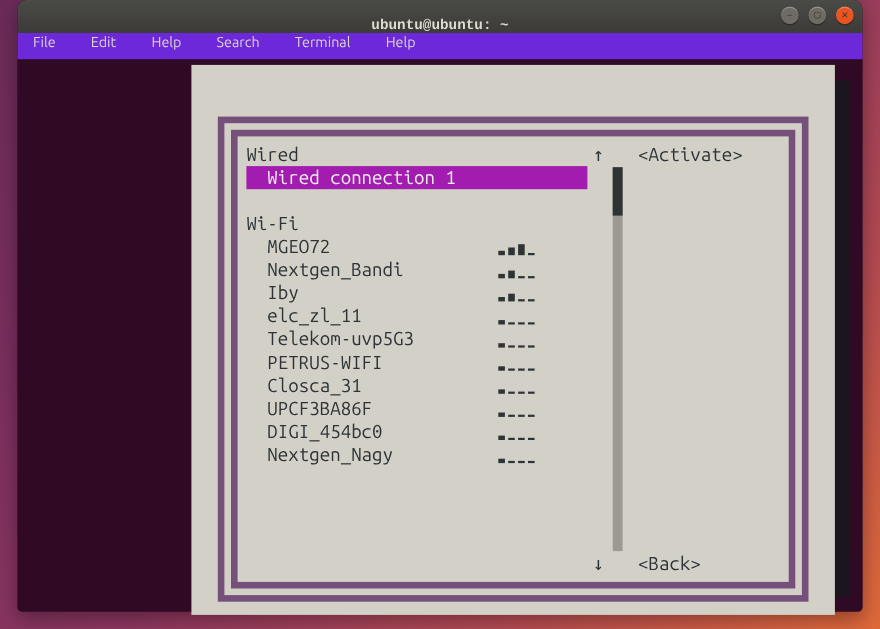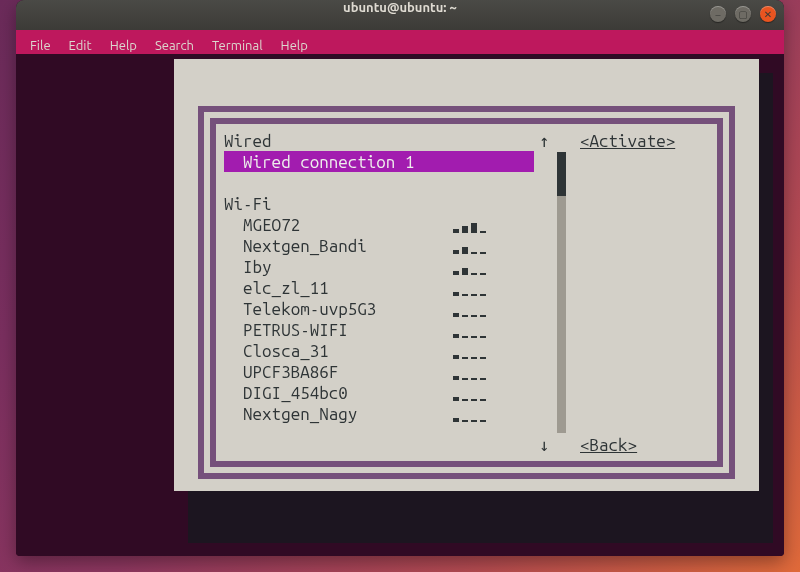--- a/index.html
+++ b/index.html
@@ -3,39 +3,39 @@
 <meta charset="utf-8">
 <style>
   html,body{margin:0;padding:0;width:800px;height:572px;overflow:hidden;
     font-family:"Ubuntu","DejaVu Sans",sans-serif;
     background:linear-gradient(135deg,#6b2b5a 0%,#7a2f5f 25%,#8e3760 50%,#b34a52 75%,#e06a3a 100%);}
   
   .window{position:absolute;left:16px;top:0;width:768px;height:556px;
     background:#300a24;border-radius:8px 8px 4px 4px;
     box-shadow:0 6px 18px rgba(0,0,0,.35);}
   .titlebar{height:30px;background:linear-gradient(#4a4a46,#3c3b37);
-    border-radius:8px 8px 0 0;display:flex;align-items:flex-start;position:relative;}
+    border-radius:8px 8px 0 0;display:flex;align-items:flex-end;position:relative;font-family:Liberation Mono, monospace;}
   .titlebar .title{flex:1;text-align:center;color:#dfdbd2;font-size:13px;
     font-weight:600;}
   .win-controls{position:absolute;right:8px;top:6px;display:flex;gap:9px;}
   .win-btn{width:16px;height:16px;border-radius:50%;display:flex;
     align-items:center;justify-content:center;font-size:10px;color:#3a3a36;
     box-shadow:inset 0 1px 0 rgba(255,255,255,.3),0 1px 1px rgba(0,0,0,.4);}
   .win-btn.min{background:#6e6b64;}
   .win-btn.max{background:#6e6b64;}
   .win-btn.close{background:#e95420;}
-  .menubar{height:24px;background:#be185d;display:flex;align-items:flex-end;
-    gap:2px;padding:0 6px;color:#dcd8cf;font-size:13px;}
+  .menubar{height:24px;background:#6d28d9;display:flex;align-items:flex-start;
+    gap:16px;padding:0 6px;color:#dcd8cf;font-size:13px;}
   .menubar span{padding:2px 8px;border-radius:3px;}
   .term{position:absolute;left:0;top:54px;right:0;bottom:0;background:#300a24;
     border-radius:0 0 4px 4px;}
   
   .panel-shadow{position:absolute;left:172px;top:73px;width:585px;height:470px;
     background:#1c1520;}
-  .panel{position:absolute;left:158px;top:59px;width:585px;height:432px;
+  .panel{position:absolute;left:158px;top:59px;width:585px;height:500px;
     background:#d3d0c8;}
   .frame1{position:absolute;left:24px;top:47px;right:24px;bottom:12px;
     border:6px solid #75507b;}
   .frame2{position:absolute;left:6px;top:6px;right:6px;bottom:6px;
     border:6px solid #75507b;padding:4px 6px 4px 8px;
     font-family:"Ubuntu Mono","DejaVu Sans Mono",monospace;
     font-size:17px;line-height:21px;color:#2e3436;}
   .content{position:absolute;left:8px;right:6px;top:6px;bottom:6px;}
   .list-col{position:absolute;left:0;top:0;width:310px;bottom:0;}
   .arrow-col{position:absolute;left:310px;top:0;width:20px;bottom:0;
@@ -52,21 +52,21 @@
     position:relative;}
   .signal i{position:absolute;bottom:0;width:6px;background:#2e3436;}
   .signal i:nth-child(1){left:0;height:4px;}
   .signal i:nth-child(2){left:9px;height:7px;}
   .signal i:nth-child(3){left:18px;height:10px;}
   .signal i:nth-child(4){left:27px;height:13px;}
   .signal.lv1 i:nth-child(2),.signal.lv1 i:nth-child(3),.signal.lv1 i:nth-child(4){height:2px;}
   .signal.lv2 i:nth-child(3),.signal.lv2 i:nth-child(4){height:2px;}
   .signal.lv3 i:nth-child(4){height:2px;}
   .net-label{display:inline-block;width:210px;}
-  .btn{color:#2e3436;text-decoration:underline;}
+  .btn{color:#2e3436;}
 </style>
 </head>
 <body>
 
 <div class="window">
   <div class="titlebar">
     <div class="title">ubuntu@ubuntu: ~</div>
     <div class="win-controls">
       <div class="win-btn min">
           <span>–</span>

